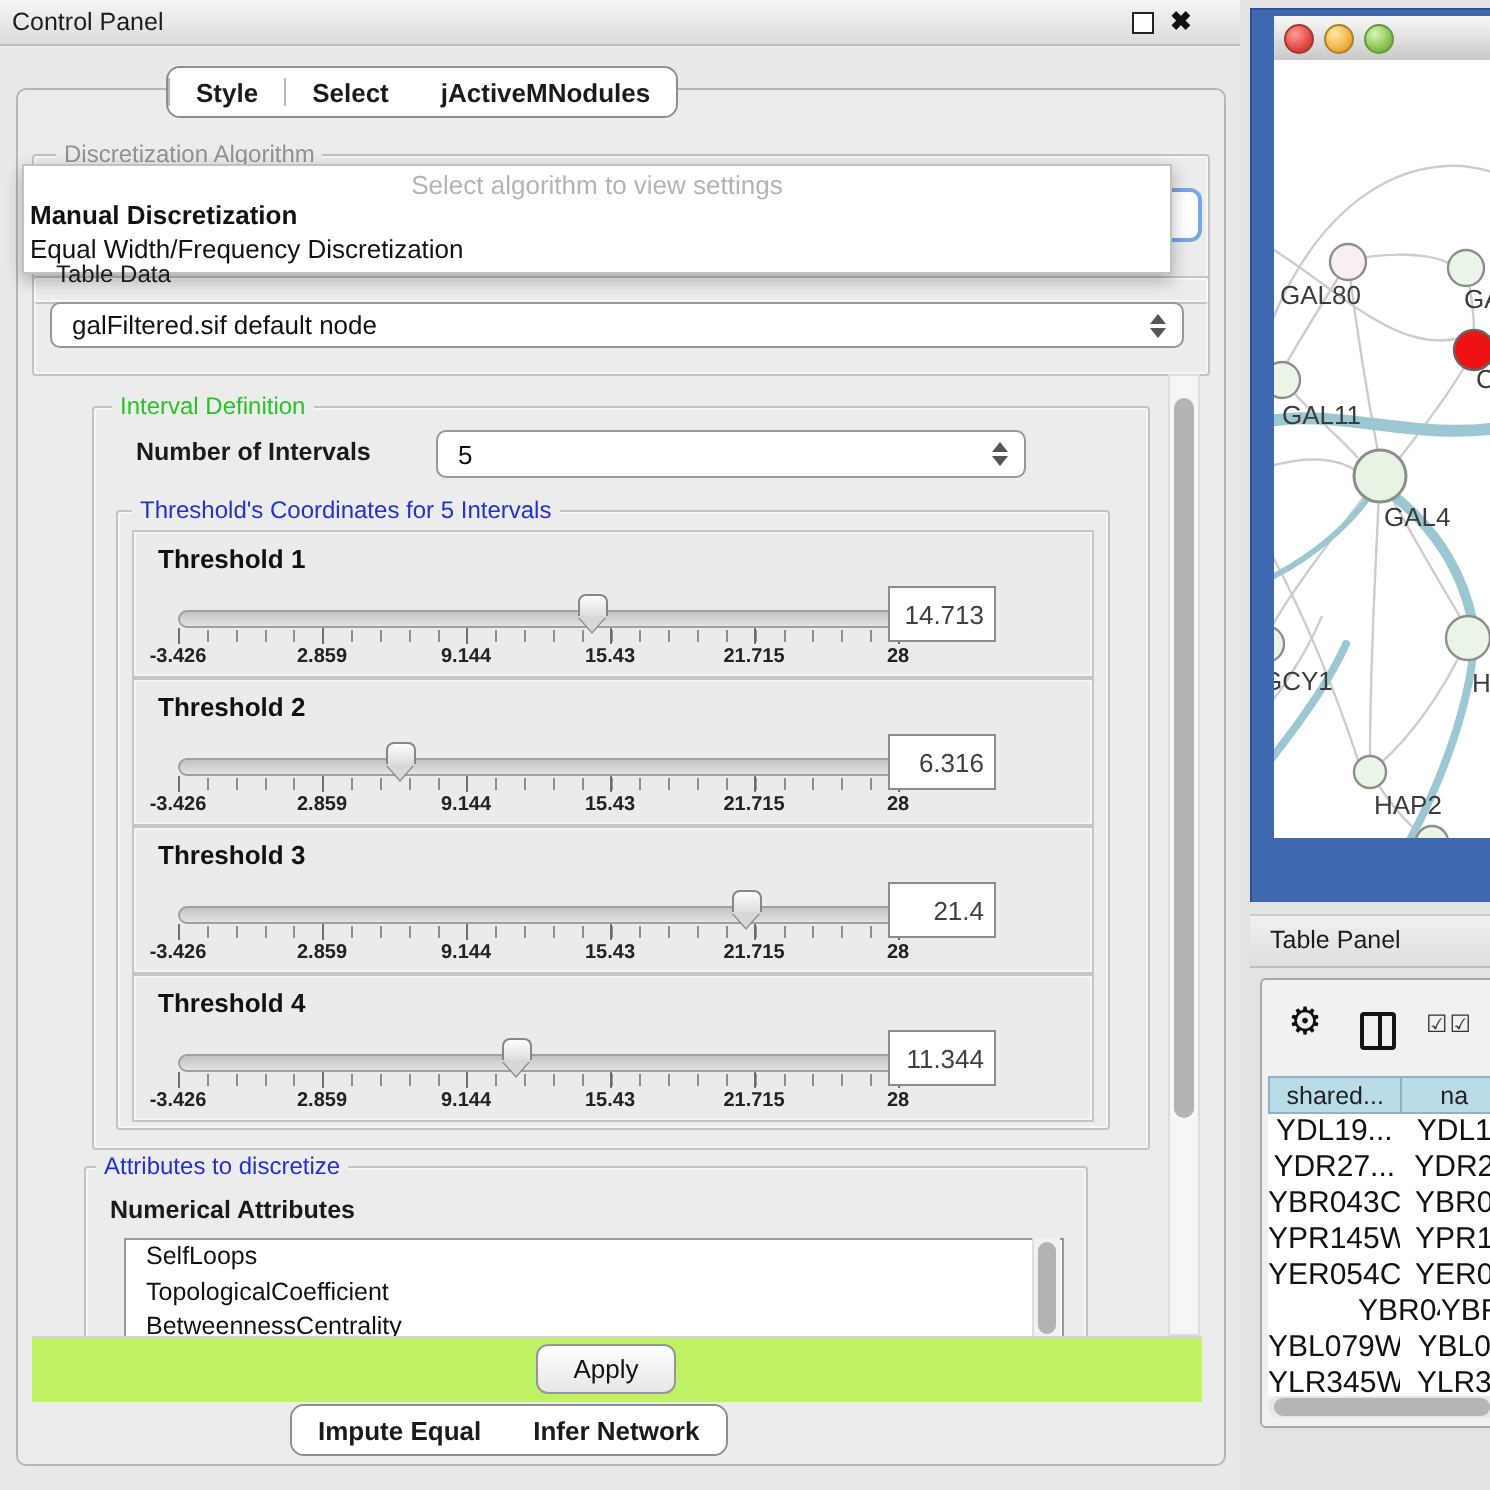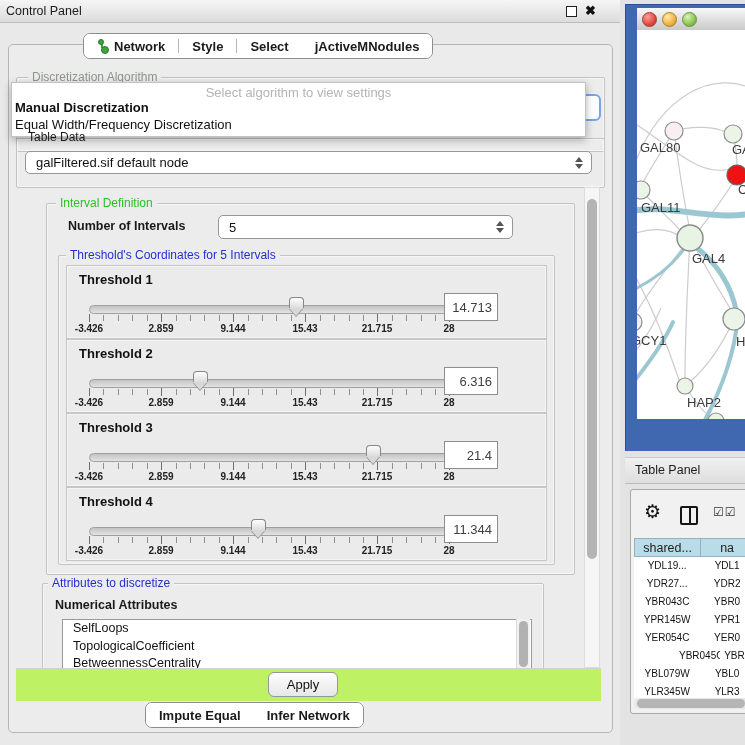--- a/index.html
+++ b/index.html
@@ -109,48 +109,40 @@
   .colsplit{position:absolute;left:49px;top:16px;width:14px;height:15px;border:2px solid #151515;border-radius:2px;}
   .colsplit i{position:absolute;left:50%;top:0;width:2px;height:100%;background:#151515;}
   .checks{position:absolute;left:82px;top:15px;font-size:12px;color:#333;letter-spacing:1px;}
   .tbl{position:absolute;left:3px;top:48px;width:120px;overflow:hidden;}
   .tbl-head{display:flex;}
   .tbl-head .hc{background:#badce9;border:1px solid #8fb3c2;border-right:none;height:19px;line-height:19px;
                 text-align:center;font-size:12.5px;color:#222;box-sizing:border-box;}
   .tbl-head .hc:last-child{border-right:1px solid #8fb3c2;}
   .tbl-body{background:#fff;overflow:hidden;}
   .tbl-row{display:flex;height:18px;line-height:18px;}
-  .tbl-row .c{font-size:10px;color:#111;text-align:center;white-space:nowrap;overflow:hidden;}
+  .tbl-row .c{font-size:15px;color:#111;text-align:center;white-space:nowrap;overflow:hidden;}
   .hscroll{position:absolute;left:3px;top:208px;width:117px;height:11px;background:#e7e7e7;border-radius:6px;}
   .hscroll .thumb{position:absolute;left:3px;top:1px;width:108px;height:9px;border-radius:5px;background:#b5b5b5;}
 </style>
 </head>
 <body>
 
 <div id="root">
 
   <div class="abs left-bg"></div>
 
   <div class="abs titlebar">
     <span class="t">Control Panel</span>
     <span class="float-ic"></span>
     <span class="close-ic">✖</span>
   </div>
 
   <div class="abs outer-panel"></div>
 
   <div class="abs tabbar top-tabbar" id="topTabs">
-      <div class="tab">
-        <span class="net-ico">
-          <i class="l"></i>
-          <i class="a"></i>
-          <i class="b"></i>
-        </span>
-        <span>Network</span>
-      </div>
       <div class="divider"></div>
       <div class="tab">
         <span>Style</span>
       </div>
       <div class="divider"></div>
       <div class="tab">
         <span>Select</span>
       </div>
       <div class="tab">
         <span>jActiveMNodules</span>

